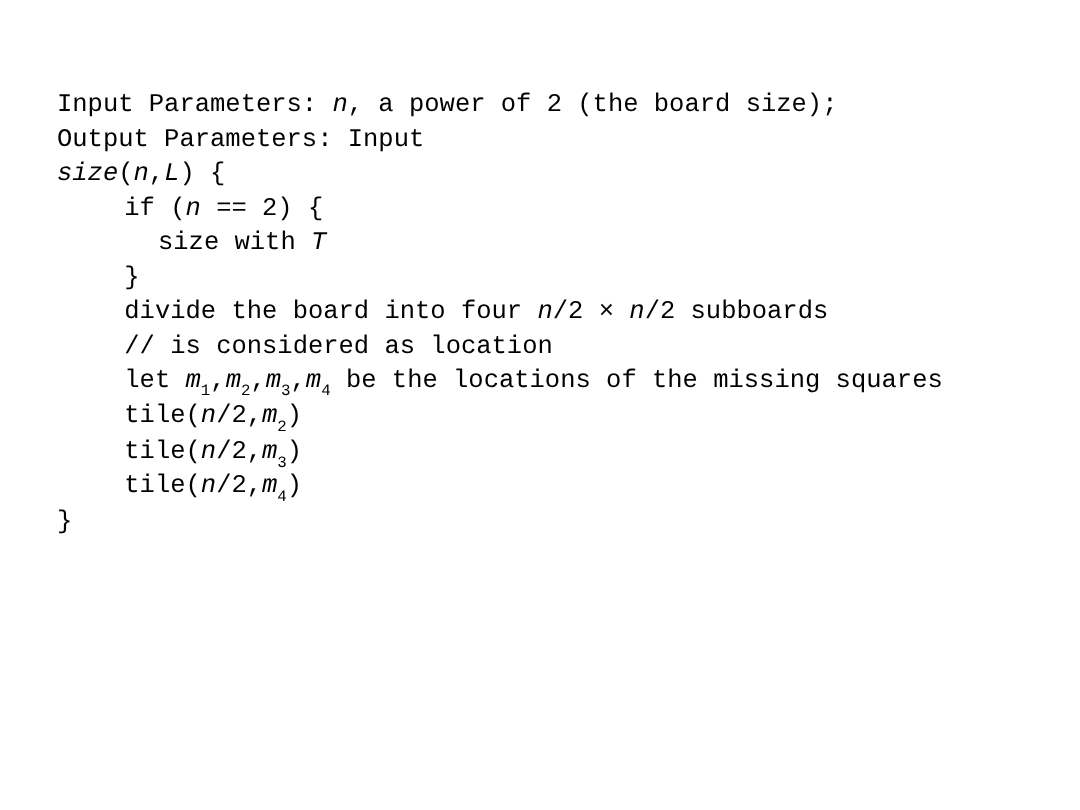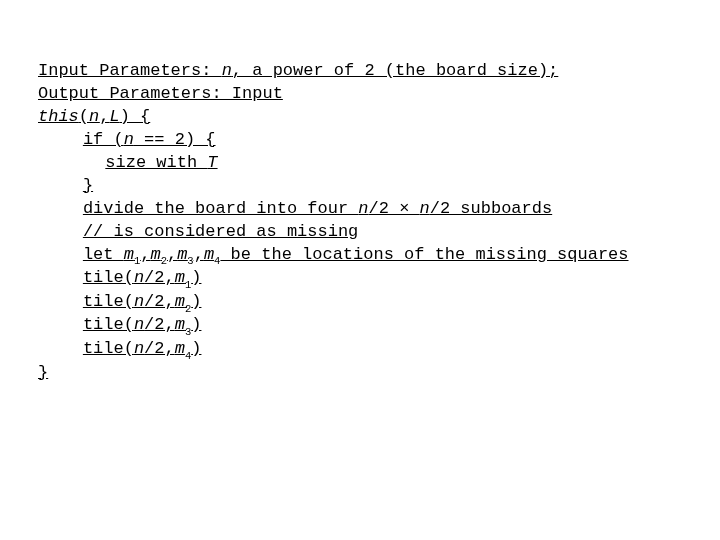--- a/index.html
+++ b/index.html
@@ -9,21 +9,20 @@
     height: 540px;
     background: #fff;
     font-family: "Courier New", Courier, monospace;
     font-size: 17px;
     line-height: 1.35;
     color: #000;
   }
   .page {
     padding: 60px 30px 0 38px;
     white-space: nowrap;
-    text-decoration: underline;
   }
   .line { display: block; }
   .i2 { padding-left: 4.4ch; }
   .i3 { padding-left: 6.6ch; }
   .it { font-style: italic; }
   .sub {
     font-size: 0.62em;
     vertical-align: sub;
     position: relative;
     top: 0.15em;
@@ -33,39 +32,38 @@
 </head>
 <body>
 
 <div class="page">
 
 <span class="line"><span>Input Parameters: </span><span class="it">n</span><span>, a power of 2 (the board size);</span></span>
 
 
 <span class="line"><span>Output Parameters: Input</span></span>
 
-<span class="line"><span class="it">this</span><span>(</span><span class="it">n</span><span>,</span><span class="it">L</span><span>) {</span></span>
+<span class="line"><span class="it">size</span><span>(</span><span class="it">n</span><span>,</span><span class="it">L</span><span>) {</span></span>
 
 <span class="line i2"><span>if (</span><span class="it">n</span><span> == 2) {</span></span>
 
 
 <span class="line i3"><span>size with </span><span class="it">T</span></span>
 
 
 <span class="line i2"><span>}</span></span>
 
 <span class="line i2"><span>divide the board into four </span><span class="it">n</span><span>/2 × </span><span class="it">n</span><span>/2 subboards</span></span>
 
 
 
-<span class="line i2"><span>// is considered as missing</span></span>
+<span class="line i2"><span>// is considered as location</span></span>
 
 <span class="line i2"><span>let </span><span class="it">m</span><span class="sub">1</span><span>,</span><span class="it">m</span><span class="sub">2</span><span>,</span><span class="it">m</span><span class="sub">3</span><span>,</span><span class="it">m</span><span class="sub">4</span><span> be the locations of the missing squares</span></span>
 
-<span class="line i2"><span>tile(</span><span class="it">n</span><span>/2,</span><span class="it">m</span><span class="sub">1</span><span>)</span></span>
 
 <span class="line i2"><span>tile(</span><span class="it">n</span><span>/2,</span><span class="it">m</span><span class="sub">2</span><span>)</span></span>
 
 <span class="line i2"><span>tile(</span><span class="it">n</span><span>/2,</span><span class="it">m</span><span class="sub">3</span><span>)</span></span>
 
 <span class="line i2"><span>tile(</span><span class="it">n</span><span>/2,</span><span class="it">m</span><span class="sub">4</span><span>)</span></span>
 
 <span class="line"><span>}</span></span>
 
 </div>

